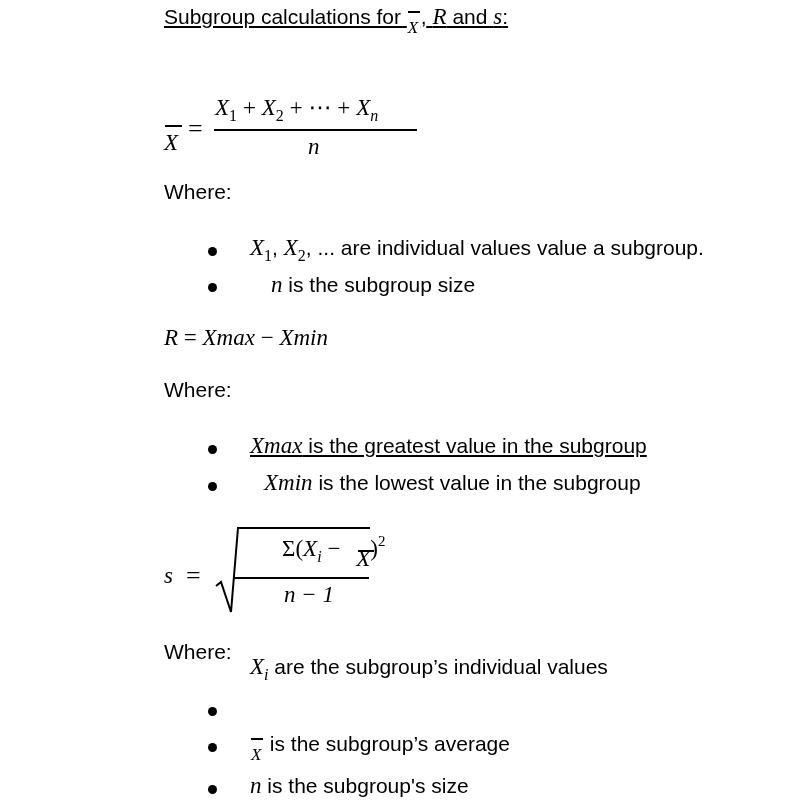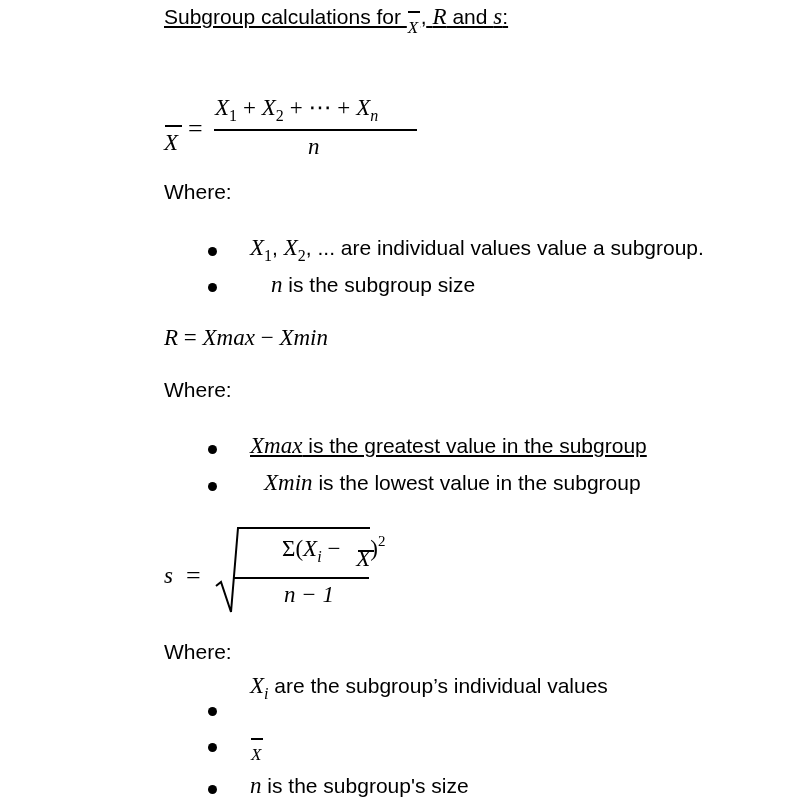--- a/index.html
+++ b/index.html
@@ -145,24 +145,24 @@
     <span class="mr">−</span>
     <span style="display:inline-block; position:relative; margin-left:10px;"><span style="position:absolute; left:2px; top:14px; width:16px; height:2px; background:#000;"></span><span class="m" style="position:relative; top:10px;">X</span></span><span class="mr">)</span><span class="sup">2</span>
   </div>
   <div class="frac-line" style="left:234px; top:577px; width:135px;"></div>
   <div class="abs m" style="left:284px; top:582px;">n − 1</div>
 </div>
 
 <div class="abs" style="left:164px; top:640px;">Where:</div>
 <div>
   <div class="bullet" style="left:208px; top:707px;"></div>
-  <div class="abs" style="left:250px; top:673px;text-align:right;">
+  <div class="abs" style="left:250px; top:654px;text-align:right;">
     <span class="m">X</span><span class="subi">i</span><span> are the subgroup’s individual values</span>
   </div>
   <div class="bullet" style="left:208px; top:743px;"></div>
   <div class="abs" style="left:250px; top:732px;">
-    <span class="xbar-small"><span class="bar"></span><span class="x">X</span></span>
+    <span class="xbar-small"><span class="bar"></span><span class="x">X</span></span><span> is the subgroup’s average</span>
   </div>
   <div class="bullet" style="left:208px; top:785px;"></div>
   <div class="abs" style="left:250px; top:773px;">
     <span class="m">n</span><span> is the subgroup's size</span>
   </div>
 </div>
 
 </body></html>

